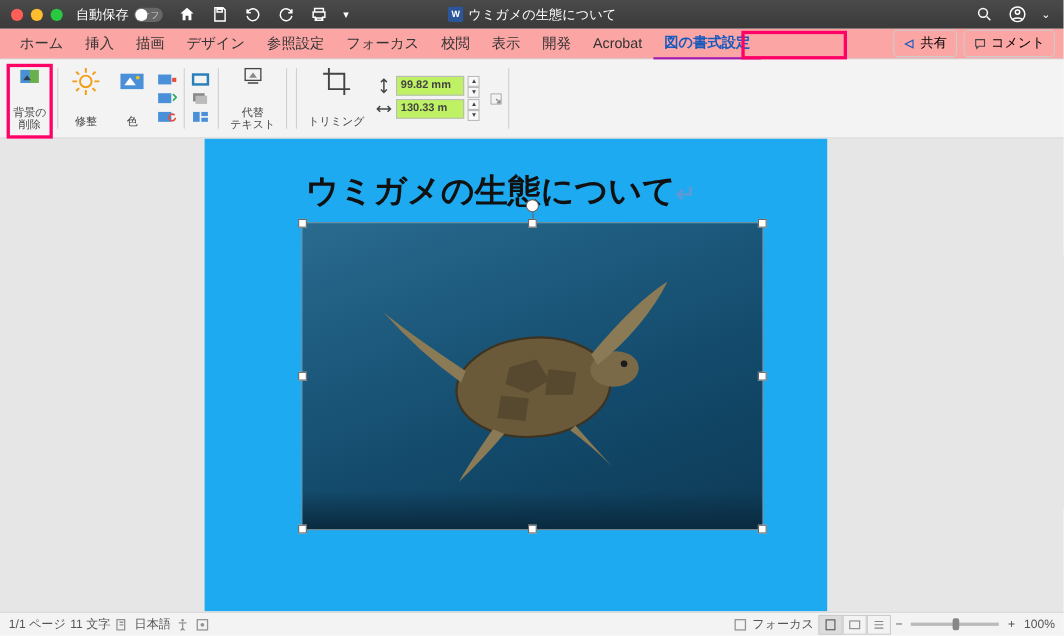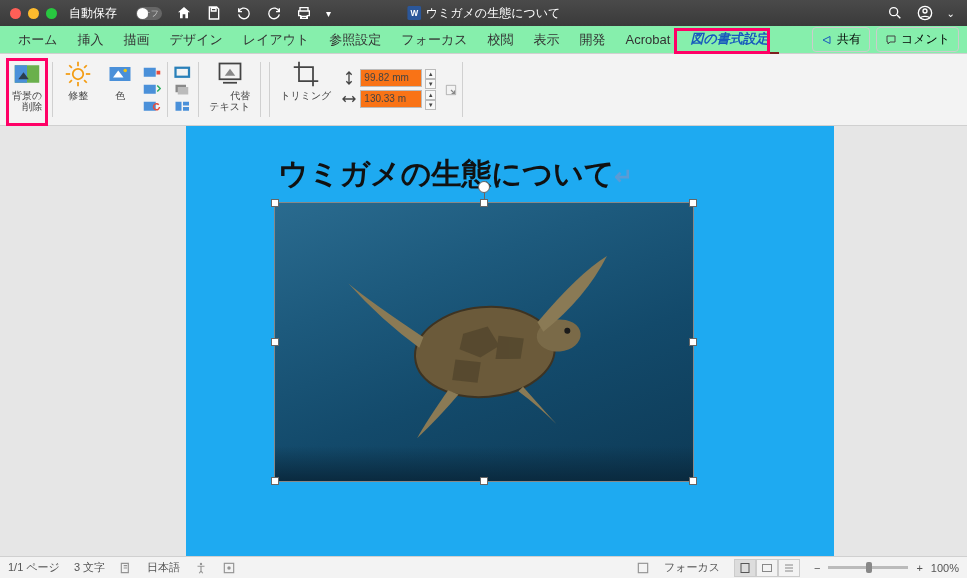--- a/index.html
+++ b/index.html
@@ -3,68 +3,68 @@
 <meta charset="utf-8">
 <style>
 * { margin: 0; padding: 0; box-sizing: border-box; font-family: -apple-system, "Hiragino Sans", sans-serif; }
 body { width: 967px; height: 578px; background: #fff; overflow: hidden; position: relative; }
 
 
 .titlebar { height: 26px; background: linear-gradient(#4a4a4a, #3a3a3a); display: flex; align-items: center; color: #fff; font-size: 12px; position: relative; }
 .traffic { display: flex; gap: 7px; margin-left: 10px; }
 .tdot { width: 11px; height: 11px; border-radius: 50%; }
 .tdot.r { background: #ff5f57; } .tdot.y { background: #febc2e; } .tdot.g { background: #28c840; }
-.autosave { margin-left: 12px; display: flex; align-items: center; gap: 19px; }
+.autosave { margin-left: 12px; display: flex; align-items: center; gap: 5px; }
 .toggle { width: 26px; height: 13px; background: #666; border-radius: 7px; position: relative; font-size: 8px; color: #ccc; display: flex; align-items: center; justify-content: flex-end; padding-right: 3px; }
 .toggle::before { content: ''; width: 11px; height: 11px; background: #fff; border-radius: 50%; position: absolute; left: 1px; top: 1px; }
 .qat { display: flex; gap: 14px; margin-left: 14px; align-items: center; }
 .qat-ic { width: 16px; height: 16px; fill: #fff; }
 .doc-title { position: absolute; left: 50%; transform: translateX(-50%); display: flex; align-items: center; gap: 5px; font-size: 12px; }
 .tb-right { margin-left: auto; margin-right: 12px; display: flex; gap: 14px; align-items: center; }
 
 
-.menubar { height: 28px; background: #86efac; border-bottom: 1px solid #d0d0d0; display: flex; align-items: center; padding: 0 8px; font-size: 13px; }
+.menubar { height: 28px; background: #fca5a5; border-bottom: 1px solid #d0d0d0; display: flex; align-items: center; padding: 0 8px; font-size: 13px; }
 .menubar .tab { padding: 4px 10px; cursor: pointer; color: #333; }
-.menubar .tab.active { color: #185abd; font-weight: 600; border-bottom: 2px solid #7f1d1d; font-style: italic; }
+.menubar .tab.active { color: #185abd; font-weight: 600; border-bottom: 2px solid #a21caf; }
 .menubar .spacer { flex: 1; }
 .mbtn { border: 1px solid #ccc; border-radius: 4px; padding: 3px 8px; font-size: 12px; margin-left: 6px; display: flex; align-items: center; gap: 4px; cursor: pointer; }
 
 
 .hl { position: absolute; border: 3px solid #ff0066; pointer-events: none; z-index: 50; }
 
 
 .ribbon { height: 72px; background: #f3f3f3; border-bottom: 1px solid #d0d0d0; display: flex; align-items: stretch; padding: 4px 6px; font-size: 10px; color: #444; }
 .rgroup { display: flex; flex-direction: column; align-items: center; justify-content: flex-start; padding: 2px 6px; position: relative; }
 .rgroup.big { min-width: 42px; }
 .ric { width: 28px; height: 28px; margin-bottom: 2px; }
-.rlbl { text-align: right; line-height: 1.1; font-size: 10px; }
+.rlbl { text-align: center; line-height: 1.1; font-size: 10px; margin-top: 16px; }
 .rsep { width: 1px; background: #d0d0d0; margin: 4px 4px; }
 .mini-col { display: flex; flex-direction: column; gap: 3px; padding: 2px 2px; justify-content: center; }
 .mini-ic { width: 18px; height: 14px; }
 .dim-row { display: flex; align-items: center; gap: 3px; margin-bottom: 3px; }
-.dim-input { width: 62px; height: 18px; border: 1px solid #bbb; background: #f97316; font-size: 10px; padding: 0 3px; display: flex; align-items: center; }
+.dim-input { width: 62px; height: 18px; border: 1px solid #bbb; background: #bef264; font-size: 10px; padding: 0 3px; display: flex; align-items: center; font-weight: bold; }
 .spin { width: 11px; height: 18px; display: flex; flex-direction: column; }
 .spin div { flex: 1; border: 1px solid #bbb; background: #f8f8f8; font-size: 6px; text-align: center; line-height: 8px; }
 
 
 .canvas { position: absolute; top: 126px; left: 0; right: 0; bottom: 22px; background: #e6e6e6; overflow: hidden; }
-.page { position: absolute; left: 186px; top: 0; width: 648px; height: 100%; background: #1eaaf1; }
+.page { position: absolute; left: 186px; top: 0; width: 566px; height: 100%; background: #1eaaf1; }
 .doc-h1 { position: absolute; top: 28px; left: 92px; font-size: 30px; font-weight: 700; color: #111; }
 .cursor-mark { color: #5b9bd5; font-size: 22px; }
 .img-sel { position: absolute; left: 88px; top: 76px; width: 420px; height: 280px; border: 1px solid #888; }
 .sea-img { width: 100%; height: 100%; background: linear-gradient(160deg, #2a6b8f 0%, #1d5a7d 30%, #134a6b 60%, #0d3a56 100%); position: relative; overflow: hidden; }
 .turtle { position: absolute; left: 50%; top: 50%; transform: translate(-50%, -50%) rotate(-5deg); }
 .handle { position: absolute; width: 8px; height: 8px; background: #fff; border: 1px solid #666; }
 .h-tl{left:-4px;top:-4px}.h-tr{right:-4px;top:-4px}.h-bl{left:-4px;bottom:-4px}.h-br{right:-4px;bottom:-4px}
 .h-t{left:calc(50% - 4px);top:-4px}.h-b{left:calc(50% - 4px);bottom:-4px}.h-l{left:-4px;top:calc(50% - 4px)}.h-r{right:-4px;top:calc(50% - 4px)}
 .rot-handle { position: absolute; left: calc(50% - 6px); top: -22px; width: 12px; height: 12px; border-radius: 50%; border: 1px solid #666; background: #fff; }
 .rot-handle::before { content:''; position:absolute; left:5px; top:11px; width:1px; height:8px; background:#666; }
 
 
-.statusbar { position: absolute; bottom: 0; left: 0; right: 0; height: 22px; background: #f3f3f3; border-top: 1px solid #d0d0d0; display: flex; align-items: center; font-size: 11px; color: #555; padding: 4px 8px; gap: 14px; }
+.statusbar { position: absolute; bottom: 0; left: 0; right: 0; height: 22px; background: #f3f3f3; border-top: 1px solid #d0d0d0; display: flex; align-items: center; font-size: 11px; color: #555; padding: 4px 8px; gap: 4px; }
 .statusbar .spacer { flex: 1; }
 .sb-ic { width: 14px; height: 14px; opacity: .6; }
 .view-btns { display: flex; gap: 0; }
 .view-btns div { width: 22px; height: 18px; border: 1px solid #ccc; display:flex; align-items:center; justify-content:center; }
 .view-btns div.on { background: #ddd; }
 .zoom { display: flex; align-items: center; gap: 8px; }
 .zoom-track { width: 80px; height: 3px; background: #bbb; position: relative; }
 .zoom-thumb { position: absolute; left: 38px; top: -4px; width: 6px; height: 11px; background: #888; border-radius: 2px; }
 </style>
 </head>
@@ -119,21 +119,20 @@
       </svg>
     <span style="color:#fff;font-size:10px">⌄</span>
   </div>
 </div>
 
 <div class="menubar">
   <div class="tab">ホーム</div>
   <div class="tab">挿入</div>
   <div class="tab">描画</div>
   <div class="tab">デザイン</div>
-  <div class="tab">レイアウト</div>
   <div class="tab">参照設定</div>
   <div class="tab">フォーカス</div>
   <div class="tab">校閲</div>
   <div class="tab">表示</div>
   <div class="tab">開発</div>
   <div class="tab">Acrobat</div>
   <div class="tab active">図の書式設定</div>
   <div class="spacer"></div>
   <div class="mbtn">
       <svg width="12" height="12" viewBox="0 0 24 24">
@@ -301,21 +300,21 @@
       <div class="handle h-r"></div>
       <div class="handle h-bl"></div>
       <div class="handle h-b"></div>
       <div class="handle h-br"></div>
     </div>
   </div>
 </div>
 
 <div class="statusbar">
   <span>1/1 ページ</span>
-  <span>3 文字</span>
+  <span>11 文字</span>
   <svg class="sb-ic" viewBox="0 0 24 24">
       <path d="M4 4h12v16H4zM8 8h6M8 12h6" fill="none" stroke="#555" stroke-width="2"></path>
     </svg>
   <span>日本語</span>
   <svg class="sb-ic" viewBox="0 0 24 24">
       <circle cx="12" cy="5" r="2" fill="#555"></circle>
       <path d="M6 9h12M12 9v8m-3 4l3-4 3 4" stroke="#555" stroke-width="2" fill="none"></path>
     </svg>
   <svg class="sb-ic" viewBox="0 0 24 24">
       <rect x="4" y="4" width="16" height="16" fill="none" stroke="#555" stroke-width="2"></rect>

